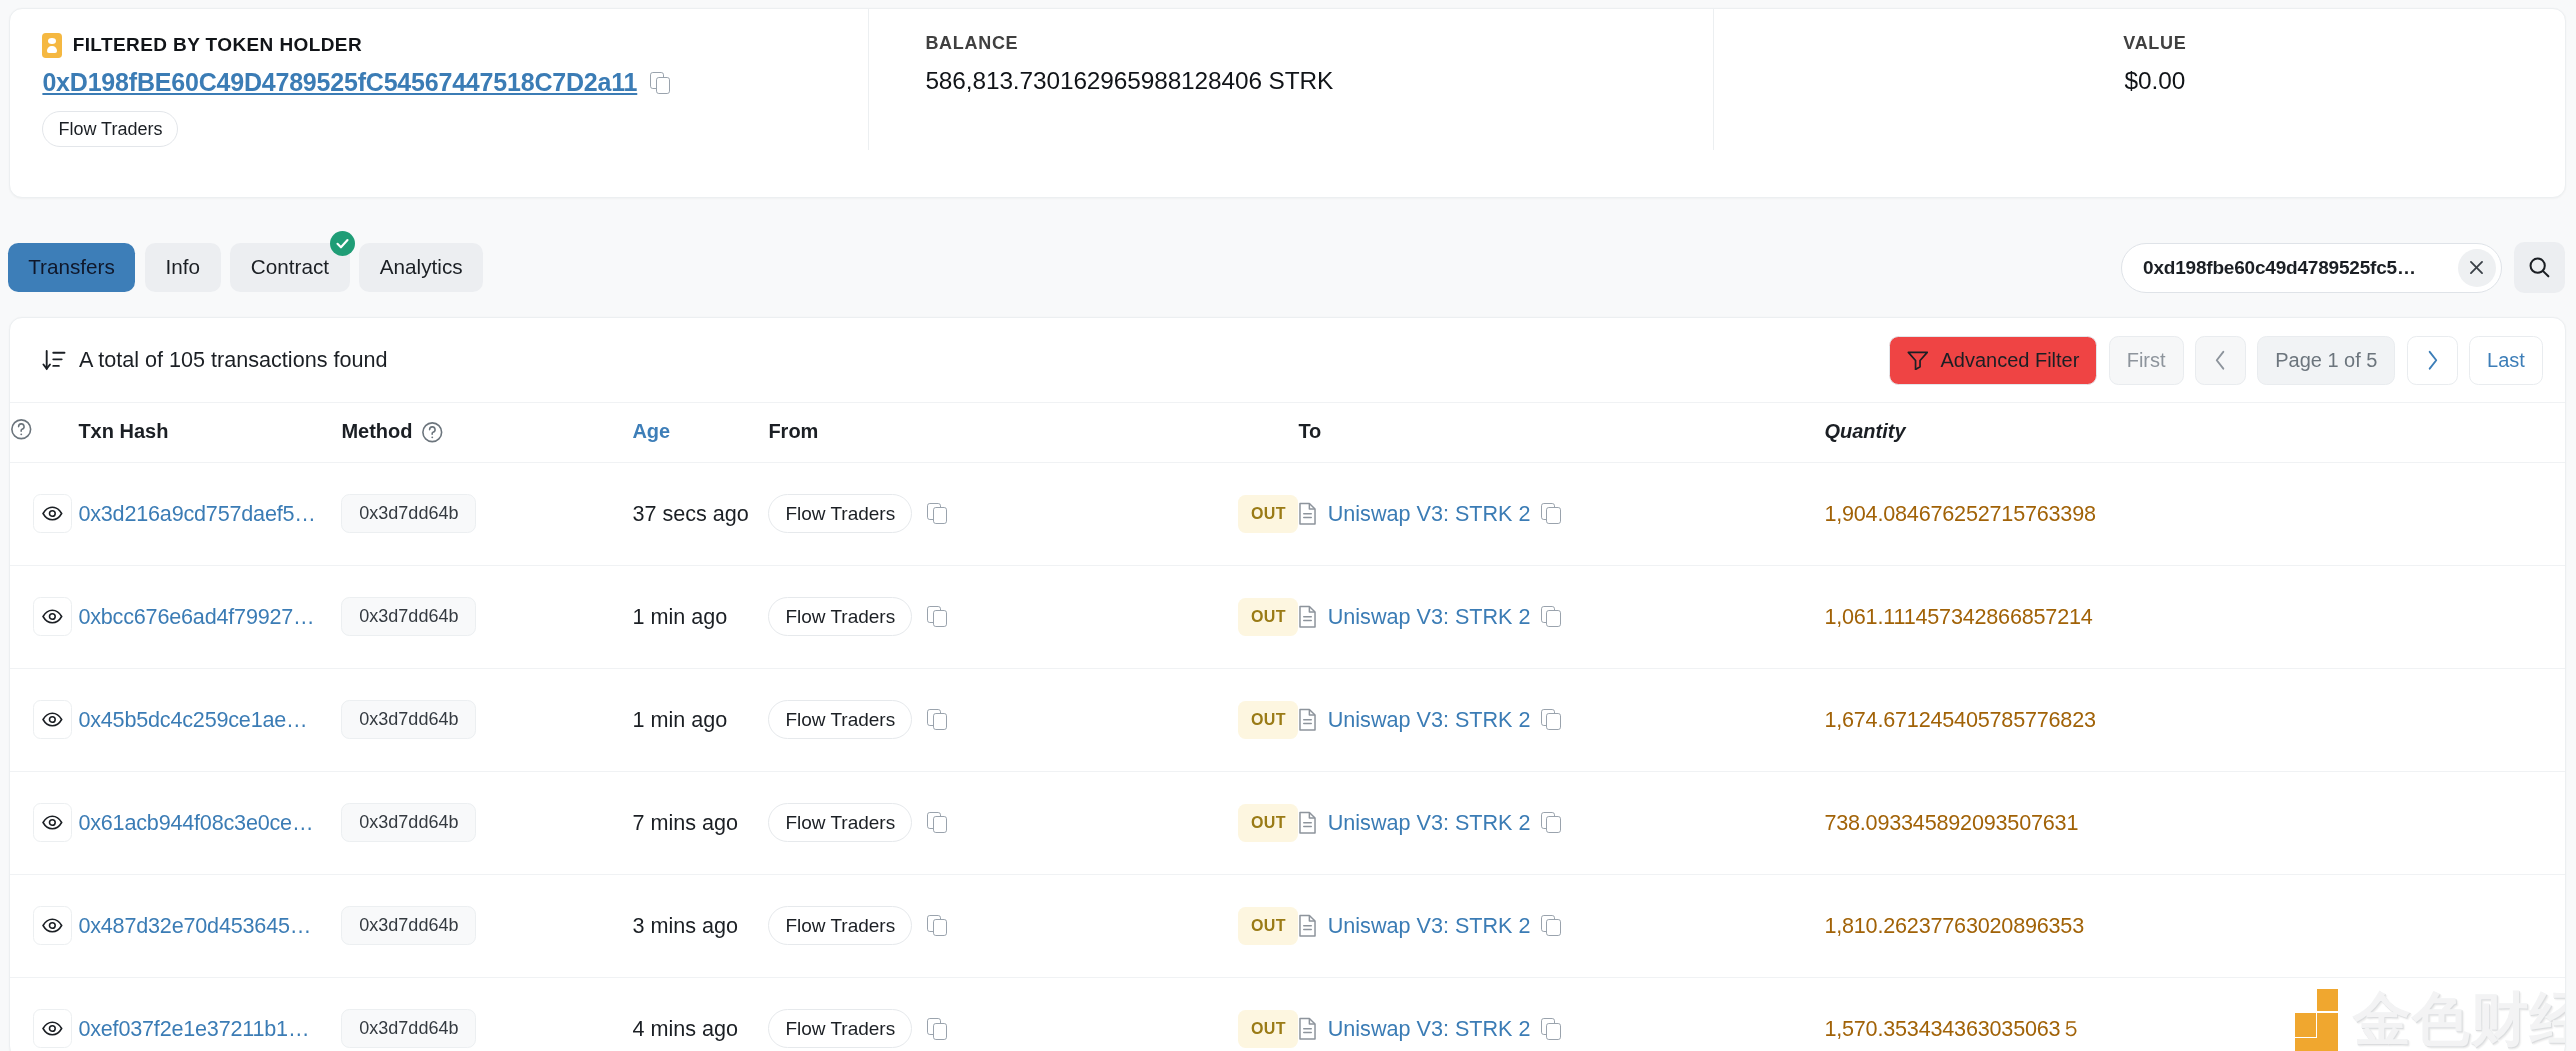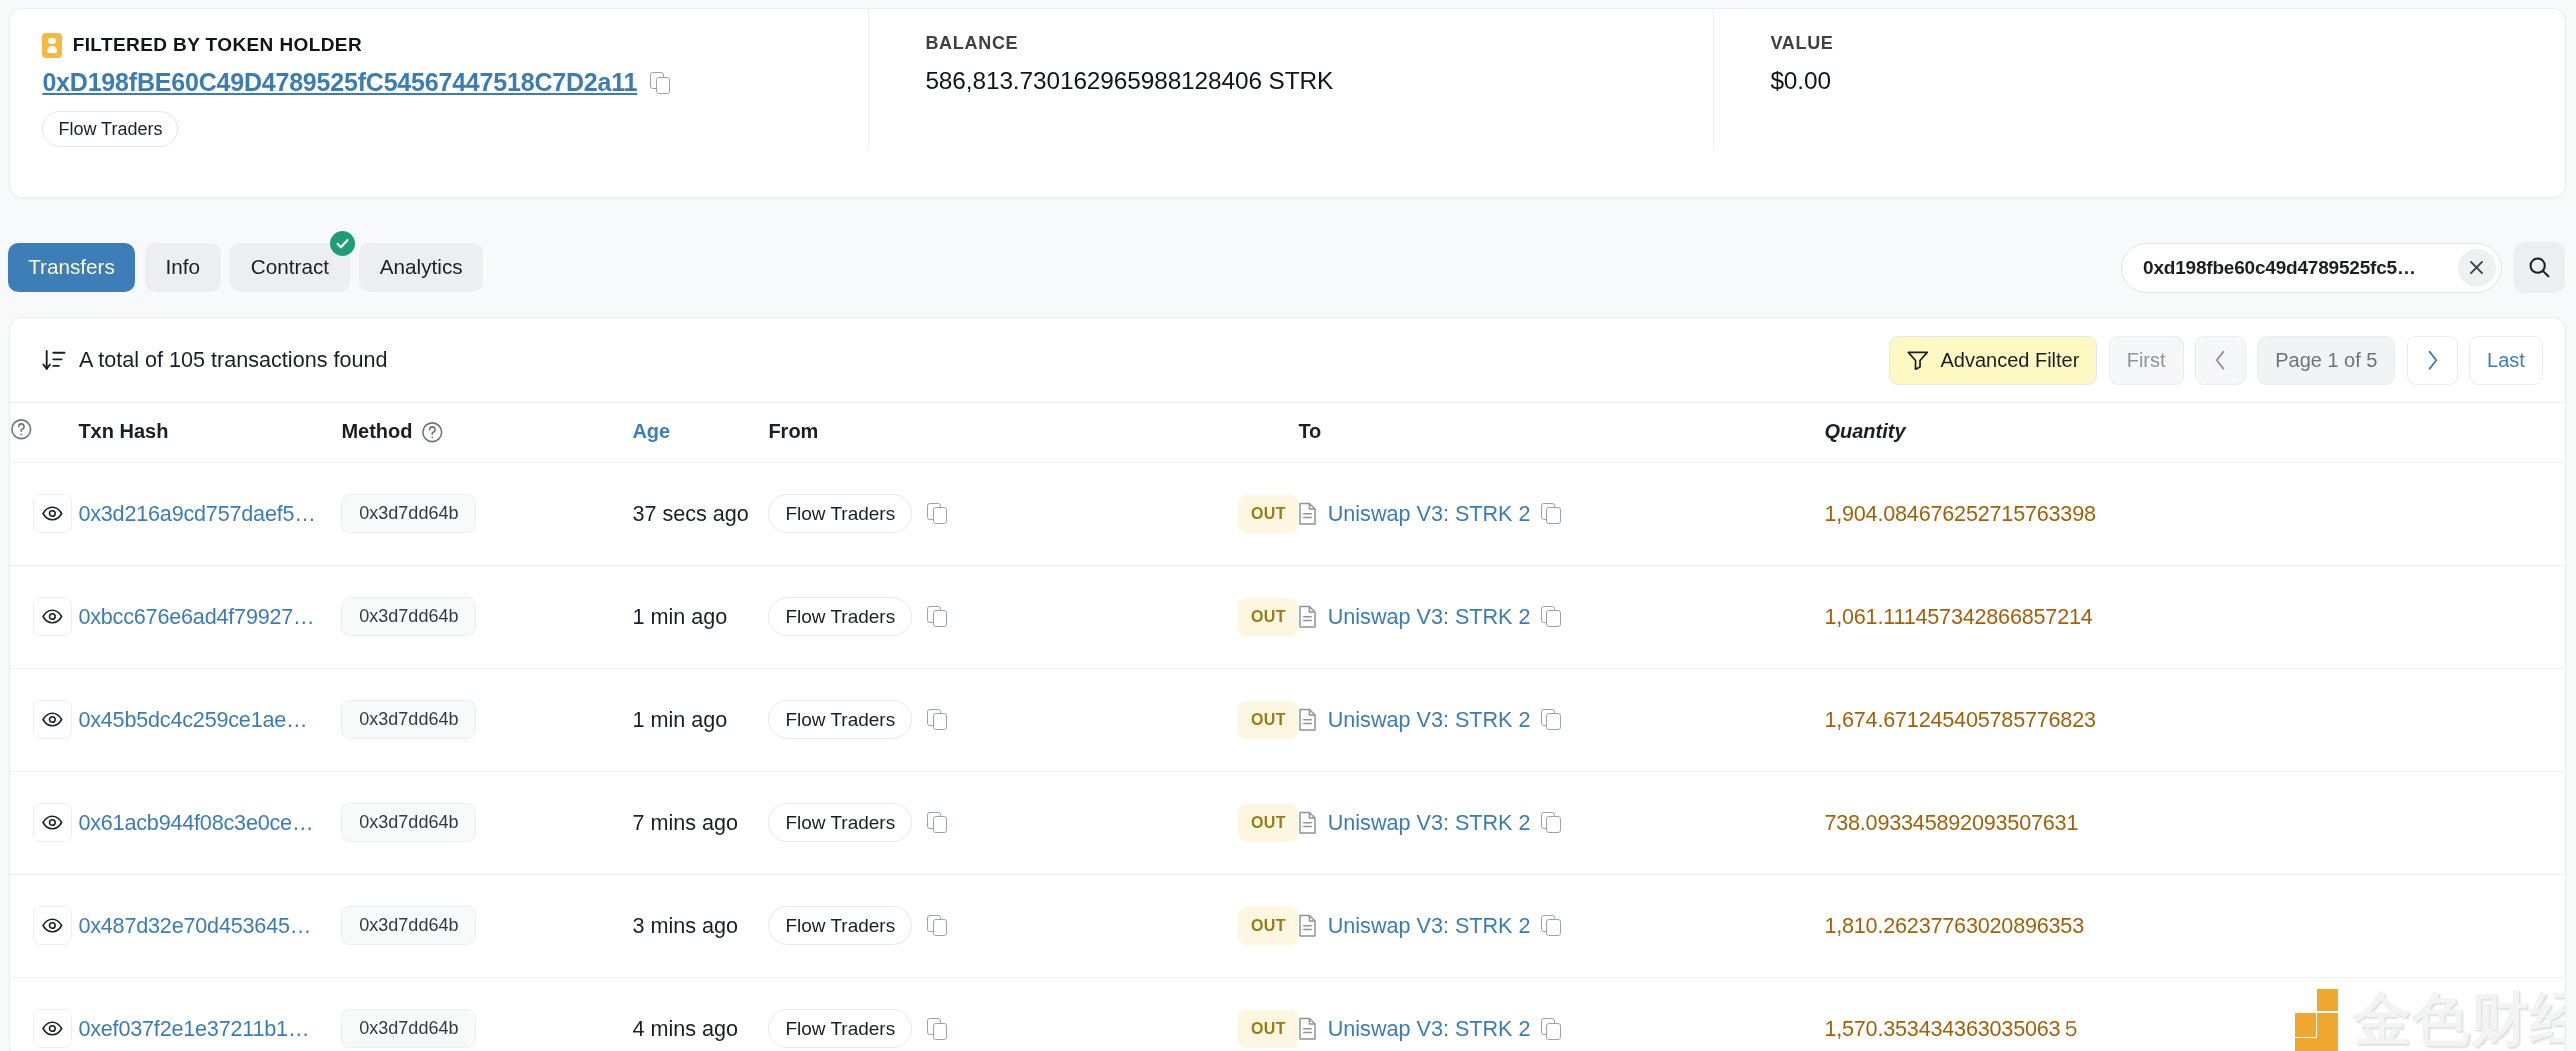--- a/index.html
+++ b/index.html
@@ -19,21 +19,21 @@
     background: #ffffff;
     border: 0.9px solid #eceff1;
     border-radius: 13px;
     box-shadow: 0 0.9px 1.9px rgba(0,0,0,0.035);
     display: flex;
     align-items: flex-start;
   }
   .summary-col { padding: 24.4px 0 0 0; position: relative; height: 100%; }
   .col-filter { width: 858px; padding-left: 32px; }
   .col-balance { width: 845px; padding-left: 56px; border-left: 0.9px solid #eceff1; height: 141px; margin-top: 0; }
-  .col-value { width: 826px; padding-left: 56px; border-left: 0.9px solid #eceff1; height: 141px; }
+  .col-value { width: 826px; padding-left: 56px; border-left: 0.9px solid #eceff1; height: 141px; text-align: center; }
 
   .filter-head { display: flex; align-items: center; gap: 10.3px; margin-bottom: 10.3px; }
   .holder-icon {
     width: 20px; height: 25px; border-radius: 3.8px;
     background: #f5b841; position: relative; flex: none;
     display: inline-block;
   }
   .holder-icon::before {
     content: ""; position: absolute; left: 5.6px; top: 4.7px;
     width: 8.4px; height: 6.6px; border-radius: 50%; background: #fff;
@@ -80,21 +80,21 @@
     position: absolute; left: 0; top: 238px; width: 2576px; height: 58px;
     display: flex; align-items: center;
   }
   .tabs { display: flex; align-items: center; gap: 9.4px; padding-left: 7.5px; }
   .tab {
     height: 49px; padding: 0 20.7px; border-radius: 10.3px;
     display: flex; align-items: center; justify-content: center;
     font-size: 20.7px; color: #1b1f24; background: #eceef1;
     cursor: pointer; position: relative; white-space: nowrap;
   }
-  .tab.active { background: #3d7eb8; color: #fef9c3; font-weight: 400; }
+  .tab.active { background: #3d7eb8; color: #0f172a; font-weight: 400; }
   .verified-badge {
     position: absolute; right: -5.6px; top: -11.3px;
     width: 25px; height: 25px; border-radius: 50%;
     background: #1f9d76; display: flex; align-items: center; justify-content: center;
   }
   .verified-badge svg { width: 15px; height: 15px; display: block; }
 
   .search-wrap {
     position: absolute; right: 11.3px; top: 242px;
     display: flex; align-items: center; gap: 11.3px;
@@ -136,21 +136,21 @@
   }
   .total-text {
     display: flex; align-items: center; gap: 12.2px;
     font-size: 21.6px; color: #1b1f24;
   }
   .sort-ico { width: 24.4px; height: 22.5px; flex: none; }
 
   .pager { display: flex; align-items: center; gap: 11.3px; }
   .adv-filter {
     height: 49px; padding: 0 17px; border: 0.9px solid #e3e6ea; border-radius: 9.4px;
-    background: #fef9c3; display: flex; align-items: center; gap: 12px;
+    background: #ef4444; display: flex; align-items: center; gap: 12px;
     font-size: 20px; color: #1b1f24; cursor: pointer;
   }
   .adv-filter svg { width: 21.6px; height: 20px; }
   .pg-btn {
     height: 49px; min-width: 49px; padding: 16px 17px;
     border: 0.9px solid #e9ecef; border-radius: 9.4px;
     display: flex; align-items: center; 
     font-size: 20px; cursor: pointer; background: #fff;
   }
   .pg-btn.muted { background: #f6f7f8; color: #8d949c; }

